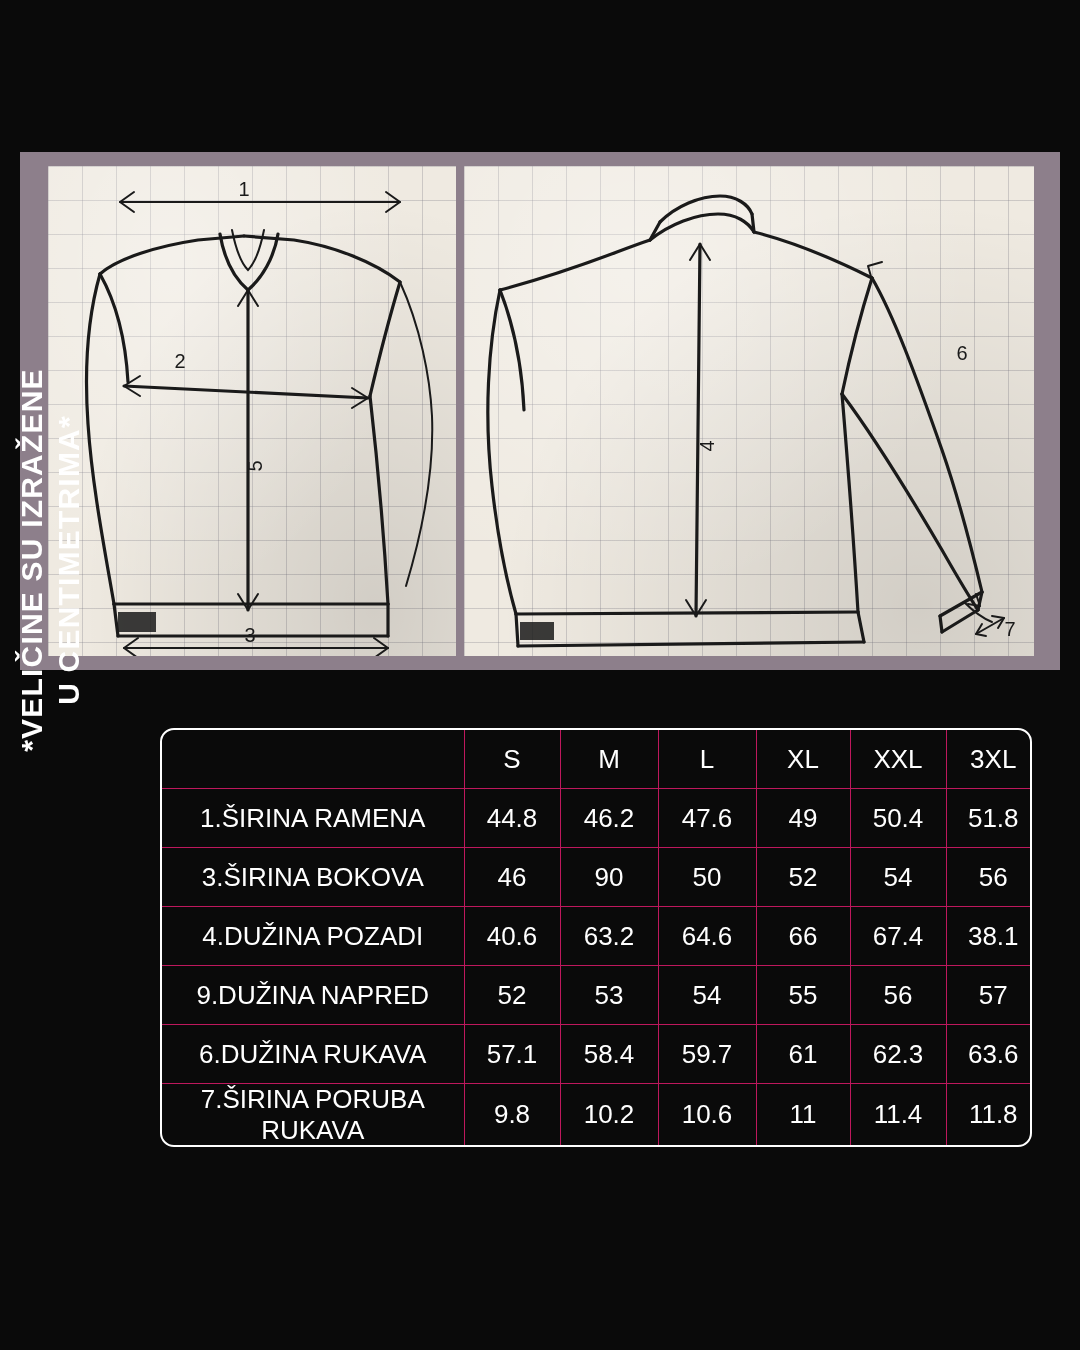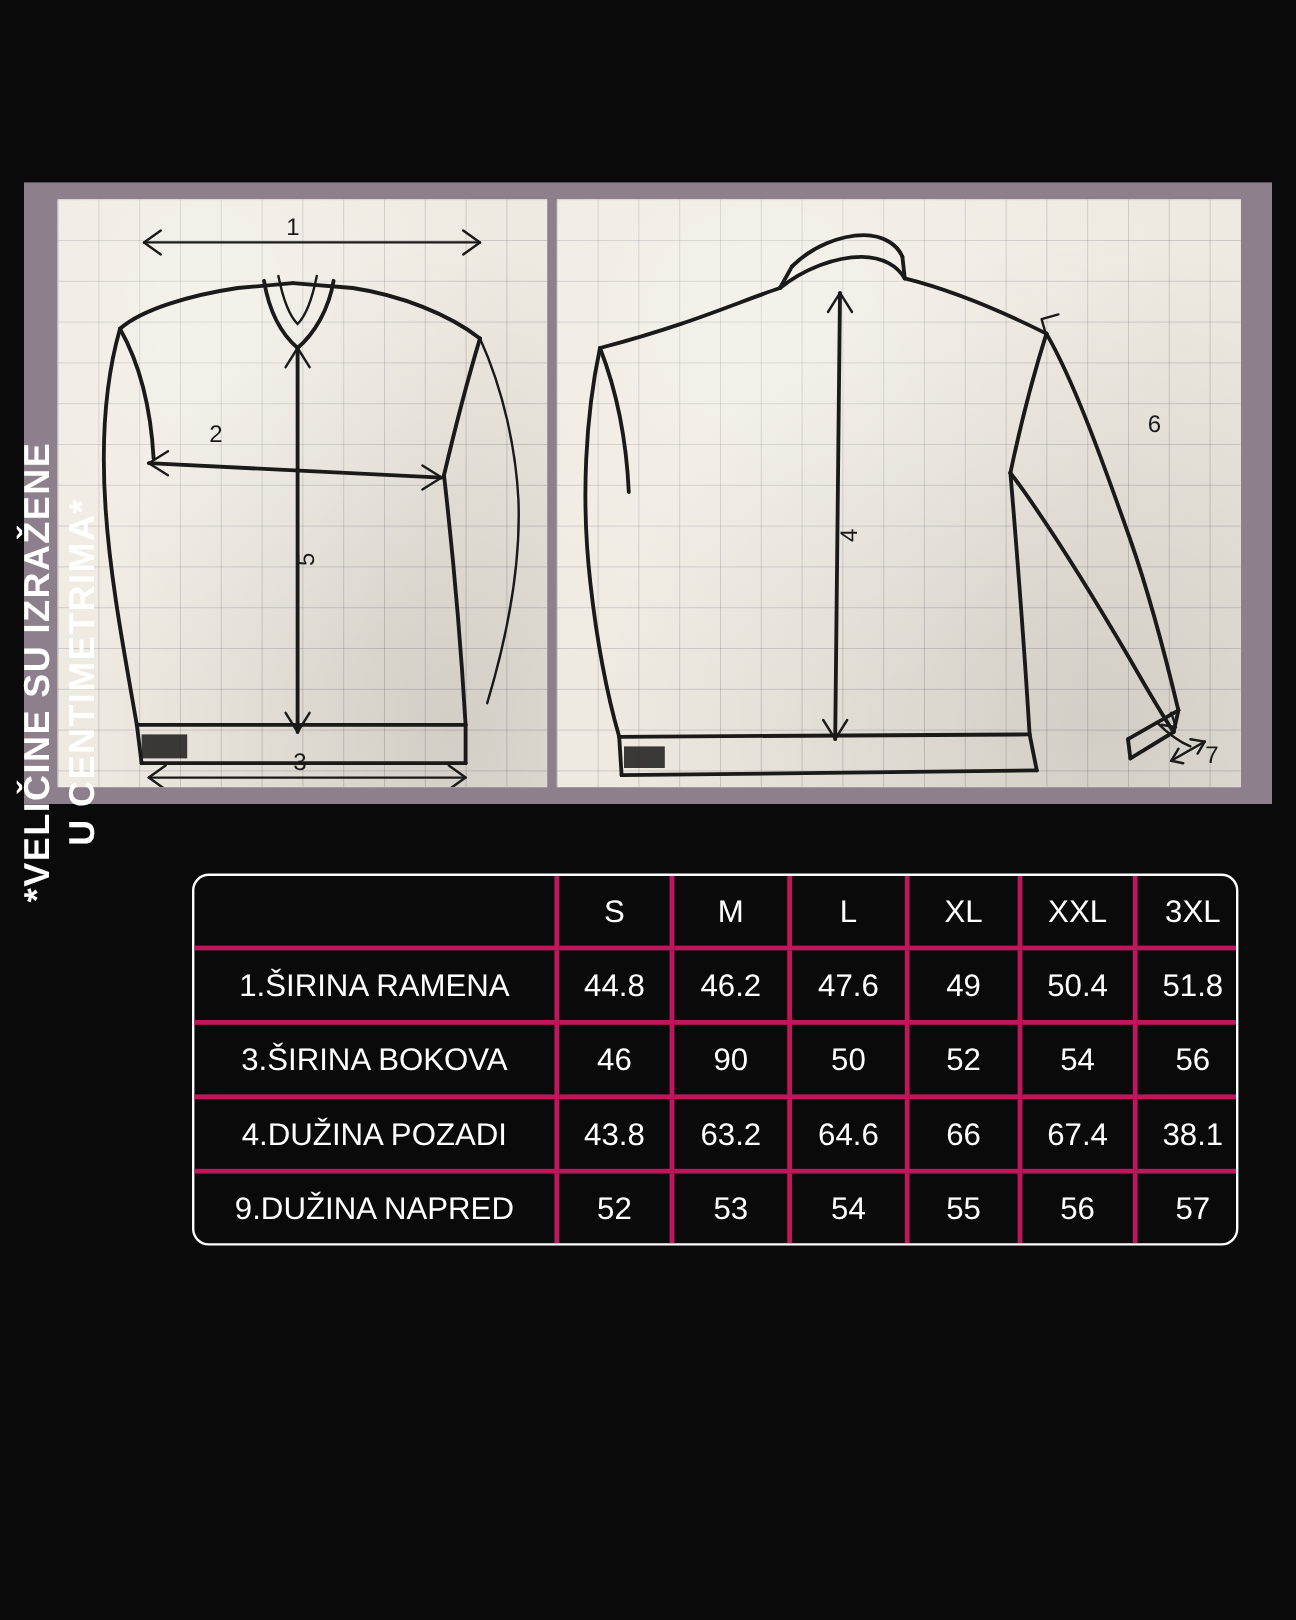--- a/index.html
+++ b/index.html
@@ -117,21 +117,21 @@
     border-radius: 14px;
     overflow: hidden;
     background: #0a0a0a;
   }
   table.size-table {
     border-collapse: collapse;
     width: 100%;
     table-layout: fixed;
   }
   table.size-table td, table.size-table th {
-    border: 4px solid #be185d;
+    border: 1px solid #be185d;
     color: #ffffff;
     font-weight: normal;
     text-align: center;
     font-size: 26px;
     padding: 0;
     height: 58px;
   }
   table.size-table tr:first-child td,
   table.size-table tr:first-child th { border-top: none; }
   table.size-table tr:last-child td { border-bottom: none; }
@@ -306,34 +306,52 @@
         <td>46</td>
         <td>90</td>
         <td>50</td>
         <td>52</td>
         <td>54</td>
         <td>56</td>
       </tr>
 
       <tr>
         <td class="row-label">4.DUŽINA POZADI</td>
-        <td>43.8</td>
+        <td>40.6</td>
         <td>63.2</td>
         <td>64.6</td>
         <td>66</td>
         <td>67.4</td>
         <td>38.1</td>
       </tr>
 
       <tr>
         <td class="row-label">9.DUŽINA NAPRED</td>
         <td>52</td>
         <td>53</td>
         <td>54</td>
         <td>55</td>
         <td>56</td>
         <td>57</td>
       </tr>
 
-
+      <tr>
+        <td class="row-label">6.DUŽINA RUKAVA</td>
+        <td>57.1</td>
+        <td>58.4</td>
+        <td>59.7</td>
+        <td>61</td>
+        <td>62.3</td>
+        <td>63.6</td>
+      </tr>
+
+      <tr class="tall-row">
+        <td class="row-label">7.ŠIRINA PORUBA RUKAVA</td>
+        <td>9.8</td>
+        <td>10.2</td>
+        <td>10.6</td>
+        <td>11</td>
+        <td>11.4</td>
+        <td>11.8</td>
+      </tr>
     </tbody>
   </table>
 </div>
 
 </body></html>

